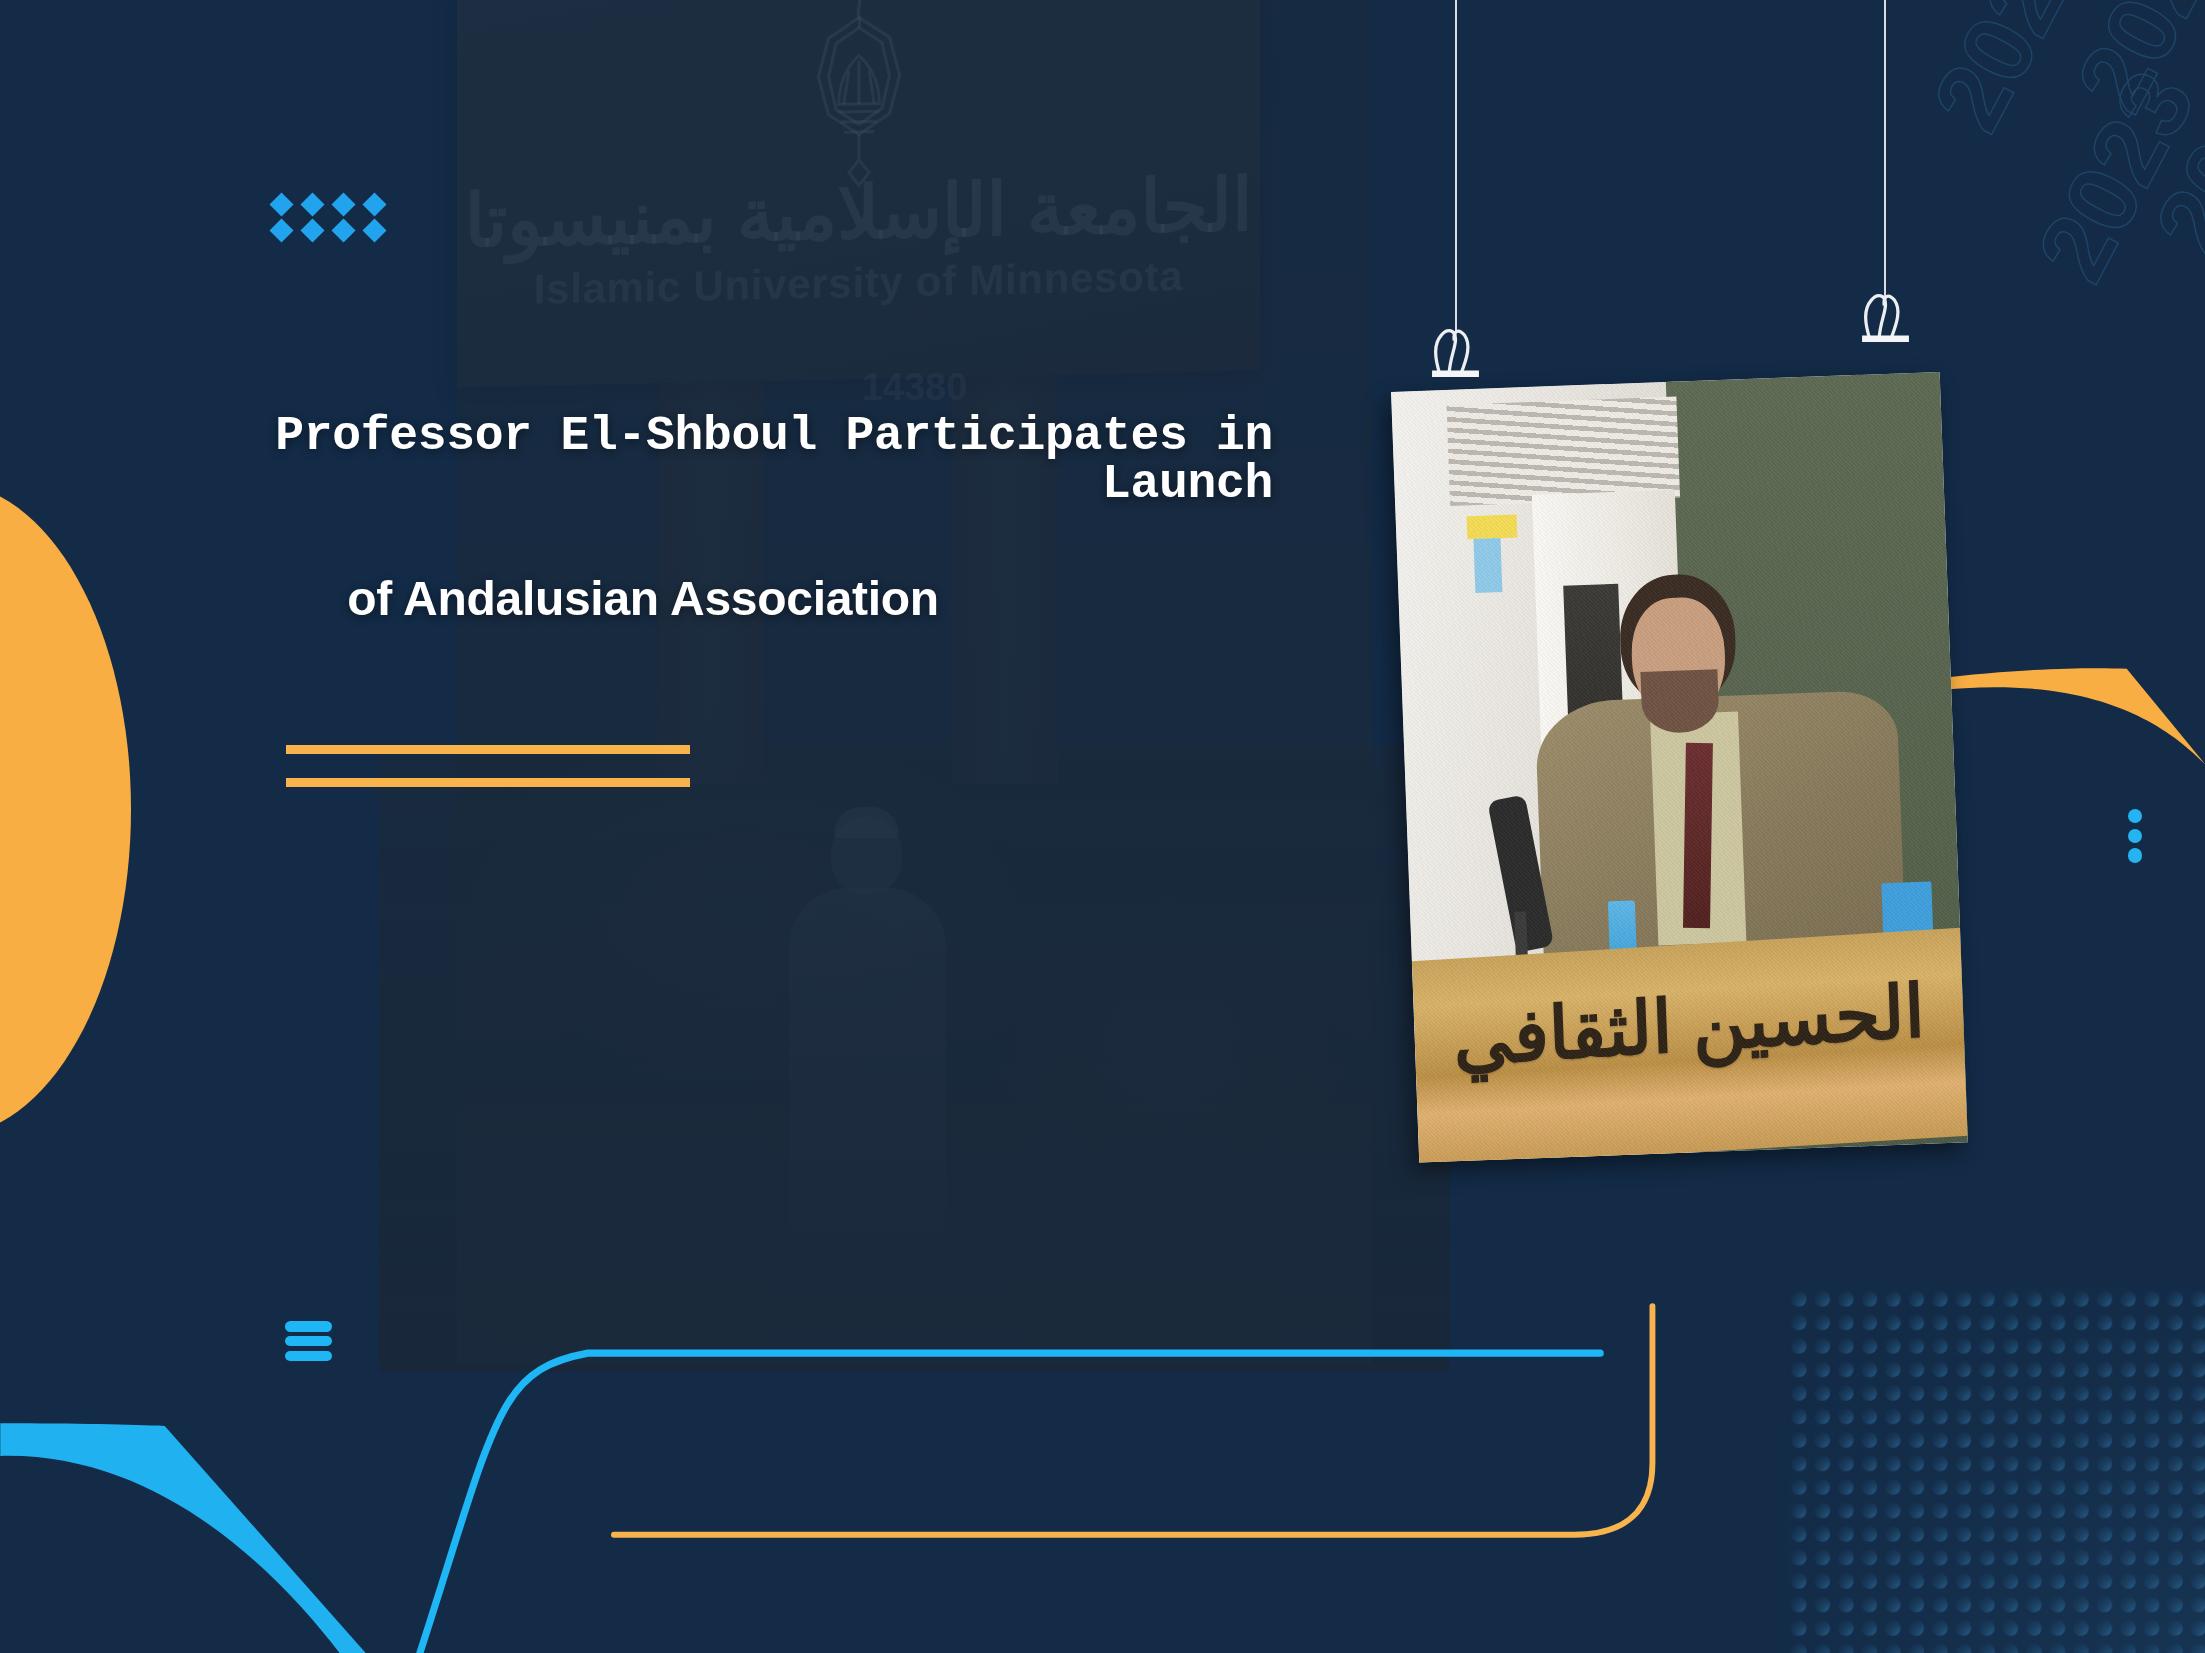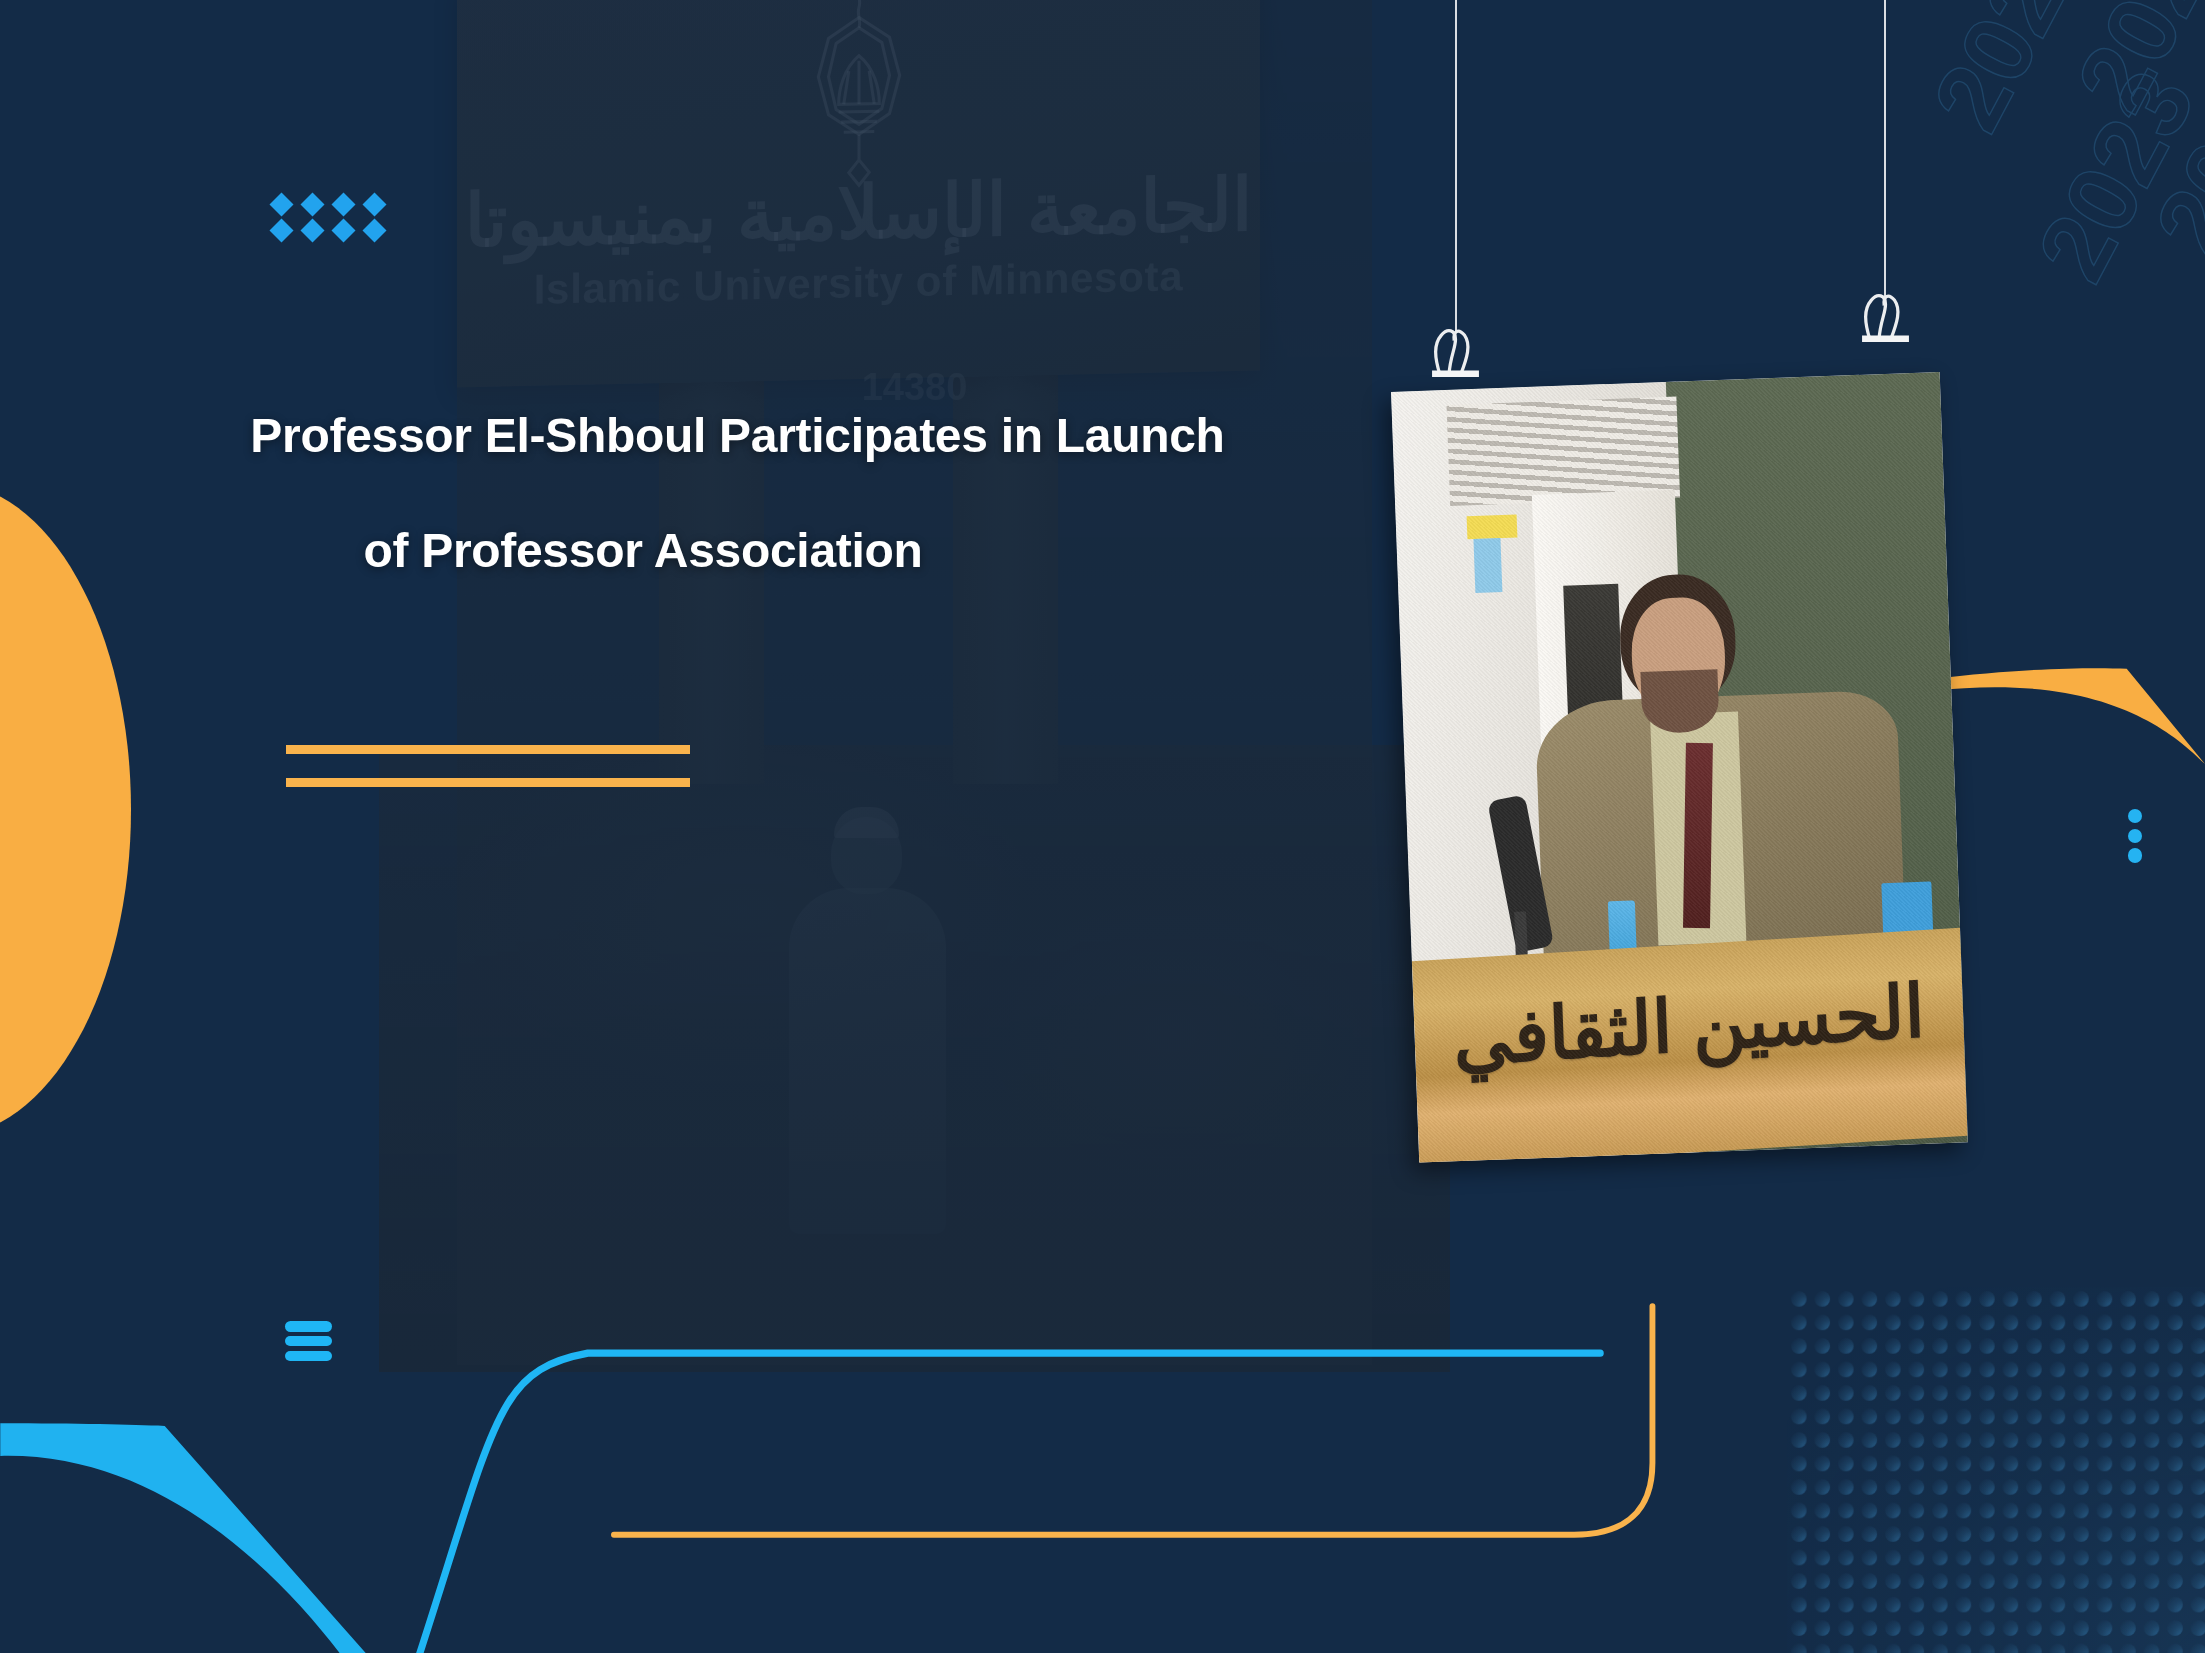--- a/index.html
+++ b/index.html
@@ -151,21 +151,21 @@
   
   .title-block{
     position:absolute; left:202px; top:412px; width:1071px;
     color:#ffffff;
   }
   .title-line{
     font-size:48px; font-weight:700; letter-spacing:-0.3px;
     line-height:1;
     text-shadow:0 2px 9.1px rgba(0,0,0,.45);
   }
-  .title-line.l1{ text-align:center; }
+  .title-line.l1{ text-align:right;font-family:Liberation Mono, monospace; }
   .title-line.l2{ text-align:center; margin-top:67px; padding-right:189px; }
 
   
   .rules{ position:absolute; left:286px; top:745px; width:404px; }
   .rules i{ display:block; height:9.1px; background:#f9b34c; }
   .rules i + i{ margin-top:23.5px; }
 
   
   .hang{ position:absolute; left:1378px; top:0; width:588px; height:1241px; }
   .wire{ position:absolute; width:2px; background:#d9dde2; top:0; }
@@ -325,21 +325,21 @@
     <i></i>
     <i></i>
     <i></i>
     <i></i>
     <i></i>
     <i></i>
   </div>
 
   <div class="title-block">
     <div class="title-line l1">Professor El-Shboul Participates in Launch</div>
-    <div class="title-line l2">of Professor Association</div>
+    <div class="title-line l2">of Andalusian Association</div>
   </div>
 
   <div class="rules">
     <i></i>
     <i></i>
   </div>
 
   <div class="hamburger">
     <span></span>
     <span></span>

